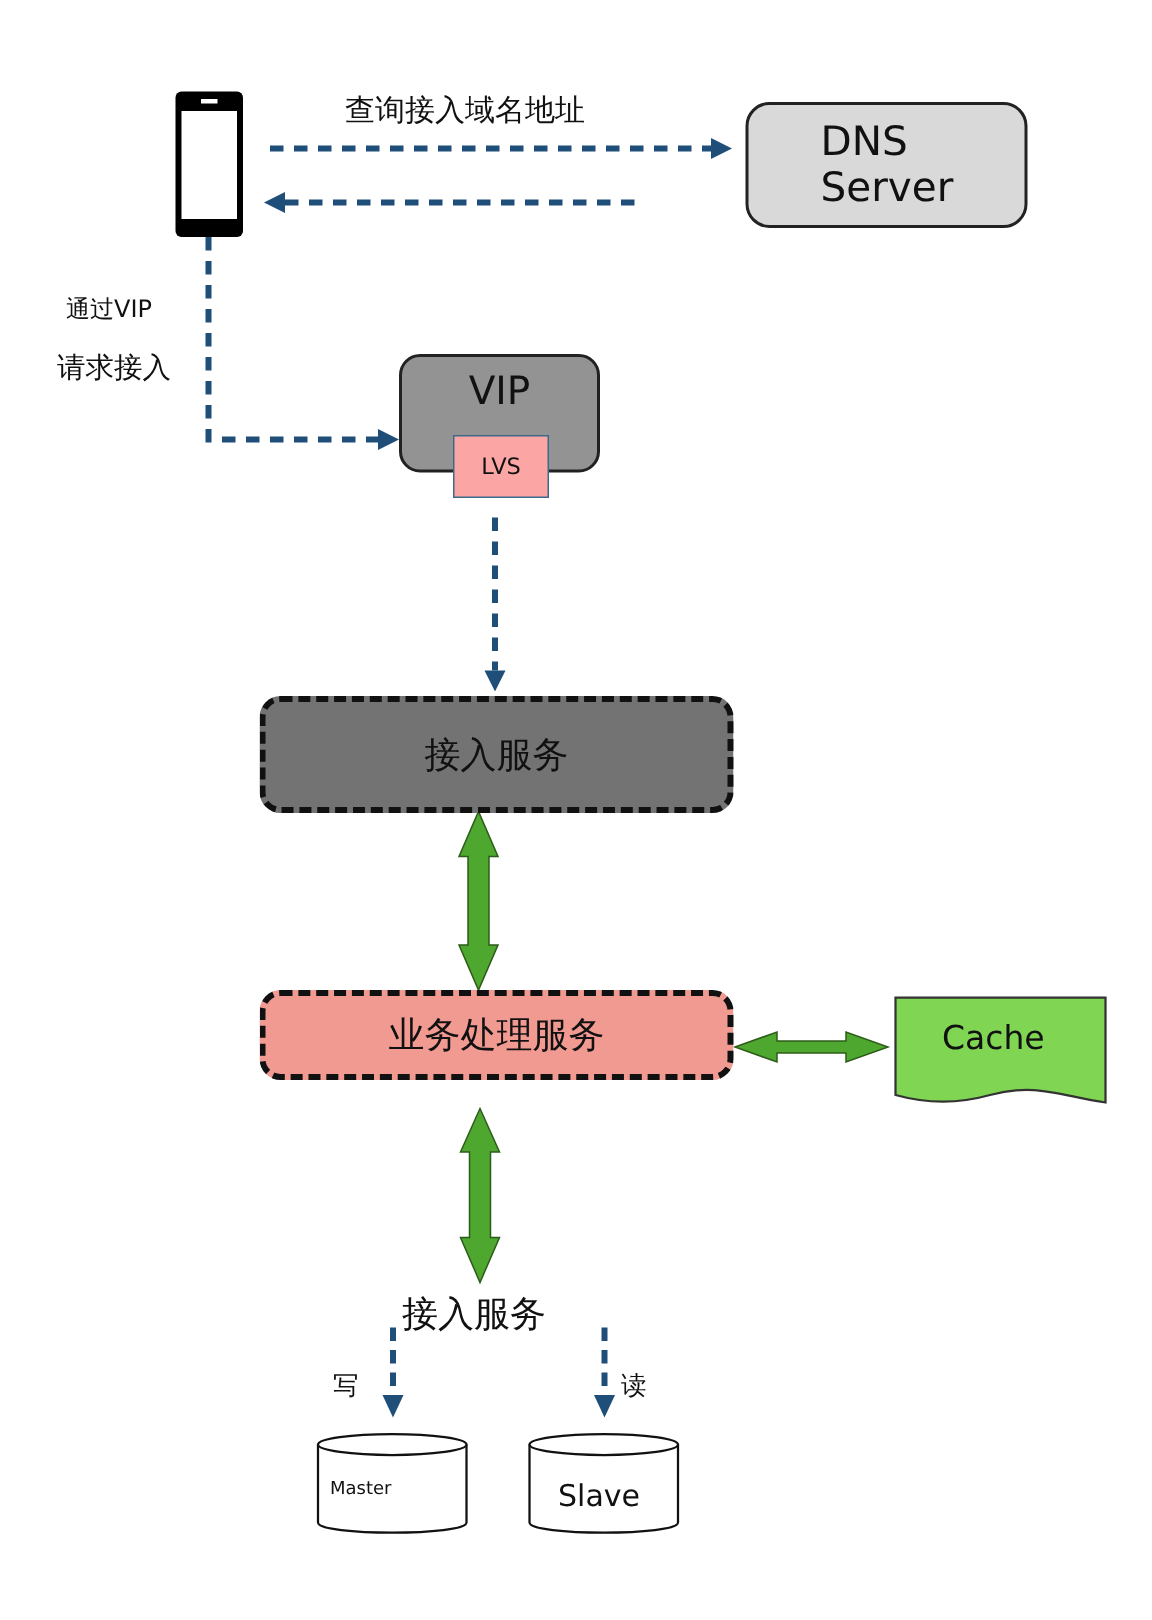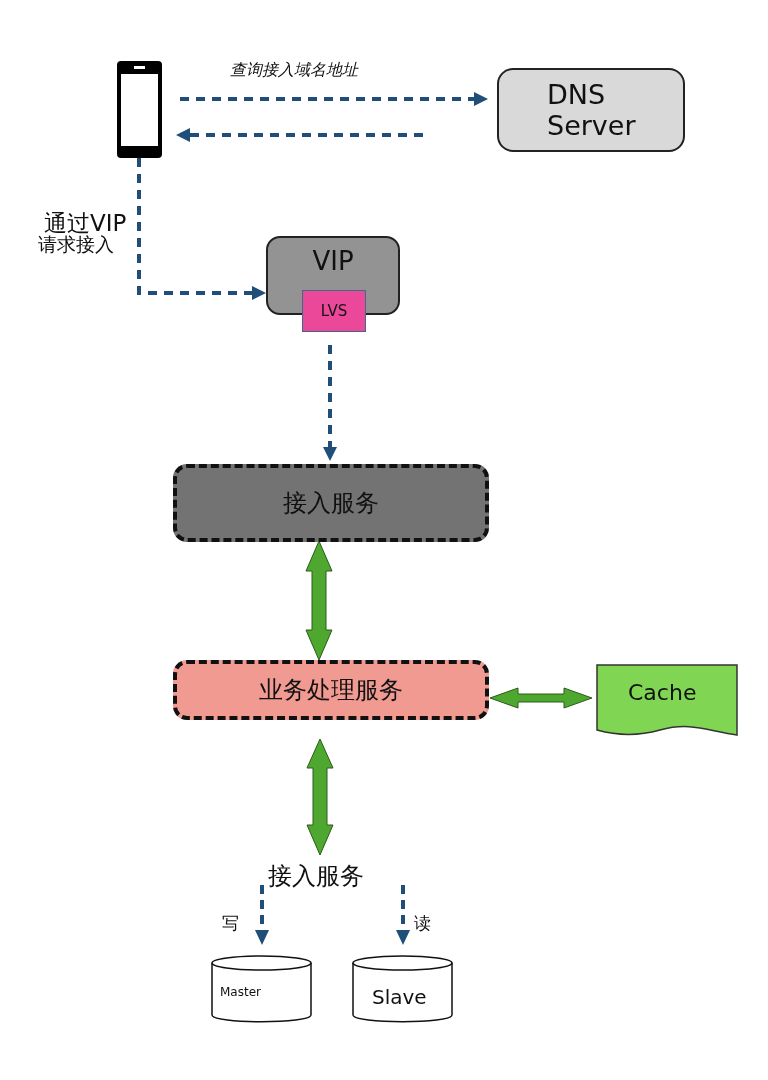--- a/index.html
+++ b/index.html
@@ -57,28 +57,28 @@
     <ellipse cx="402.5" cy="963" rx="49.5" ry="7" fill="#fff" stroke="#111" stroke-width="1.5"></ellipse>
   </g>
 </svg>
 
 <div class="box" style="left:174px;top:858px;width:316px;height:170px;background:#f8e196;border:4px dashed #111;border-radius:14px;z-index:-1;"></div>
 
 <div class="box center" style="left:497px;top:68px;width:188px;height:84px;background:#d9d9d9;border:2px solid #222;border-radius:16px;">
   <span style="font-size:27px;margin-left:48px;">DNS Server</span>
 </div>
 
-<div class="lbl" style="left:230px;top:60px;font-size:16px;font-style:italic;">查询接入域名地址</div>
+<div class="lbl" style="left:230px;top:60px;font-size:20px;">查询接入域名地址</div>
 
-<div class="lbl" style="left:44px;top:196px;font-size:23px;margin-top:12px;">通过VIP</div>
+<div class="lbl" style="left:44px;top:196px;font-size:16px;">通过VIP</div>
 <div class="lbl" style="left:38px;top:232px;font-size:19px;">请求接入</div>
 
 <div class="box" style="left:266px;top:236px;width:134px;height:79px;background:#939393;border:2px solid #222;border-radius:14px;">
   <div style="position:absolute;left:0;right:0;top:8px;text-align:center;font-size:26px;">VIP</div>
-  <div class="box center" style="left:34px;top:52px;width:64px;height:42px;background:#ec4899;border:1px solid #3a6b8a;">
+  <div class="box center" style="left:34px;top:52px;width:64px;height:42px;background:#fca5a5;border:1px solid #3a6b8a;">
     <span style="font-size:15px;">LVS</span>
   </div>
 </div>
 
 <div class="box center" style="left:173px;top:464px;width:316px;height:78px;background:#737373;border:4px dashed #111;border-radius:14px;">
   <span style="font-size:24px;">接入服务</span>
 </div>
 
 <div class="box center" style="left:173px;top:660px;width:316px;height:60px;background:#f19a92;border:4px dashed #111;border-radius:14px;">
   <span style="font-size:24px;">业务处理服务</span>

